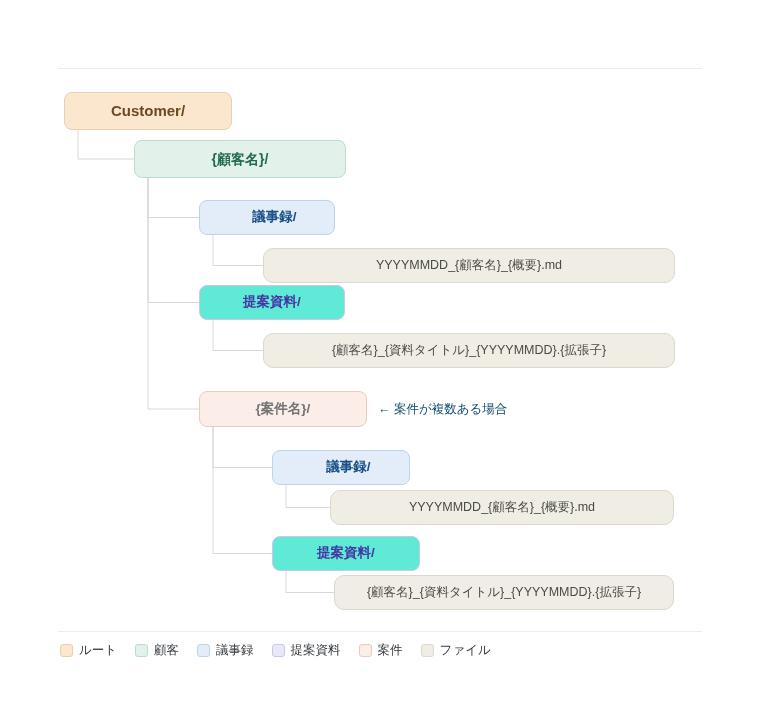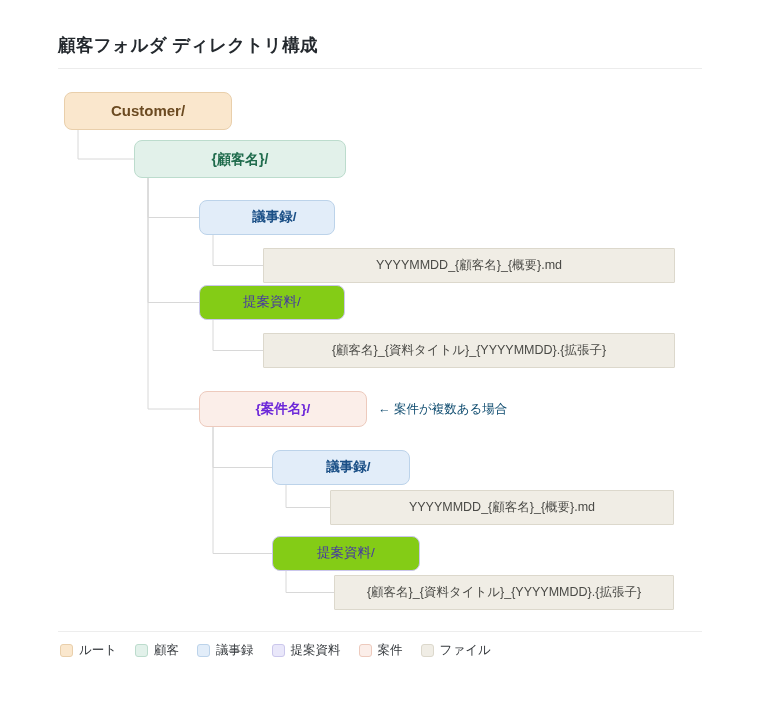--- a/index.html
+++ b/index.html
@@ -91,38 +91,38 @@
     text-align: right;
   }
   .node.minutes {
     background: #e2edf9;
     border-color: #bcd3ea;
     color: #1a4f86;
     font-weight: bold;
     padding-left: 25px;
   }
   .node.proposal {
-    background: #84cc16;
+    background: #5eead4;
     border-color: #cbc7ec;
     color: #4636a4;
-    font-weight: normal;
+    font-weight: bold;
   }
   .node.project {
     background: #fbeee9;
     border-color: #edcabd;
-    color: #6d28d9;
+    color: #737373;
     font-weight: bold;
   }
   .node.file {
     background: #f0ede5;
     border-color: #dcd8cc;
     color: #4a4a46;
     font-weight: normal;
     font-size: 12.5px;
-    border-radius: 1px;
+    border-radius: 10px;
   }
 
   .annotation {
     position: absolute;
     font-size: 12.5px;
     color: #0c4a6e;
     white-space: nowrap;
     line-height: 1;
   }
 
@@ -158,21 +158,20 @@
     border: 1px solid #cfcabd;
     box-sizing: border-box;
     flex: none;
   }
 </style>
 </head>
 <body>
 
 <div id="page">
 
-  <div class="page-title">顧客フォルダ ディレクトリ構成</div>
   <div class="title-rule"></div>
 
   <div class="diagram">
     <svg class="connectors" width="760" height="702" viewBox="0 0 760 702">
         <path d="M78 130 L78 159 L134 159" fill="none" stroke="#d8d8d8" stroke-width="1"></path>
         <path d="M148 178 L148 217.5 L199 217.5" fill="none" stroke="#d8d8d8" stroke-width="1"></path>
         <path d="M213 235 L213 265.5 L263 265.5" fill="none" stroke="#d8d8d8" stroke-width="1"></path>
         <path d="M148 178 L148 302.5 L199 302.5" fill="none" stroke="#d8d8d8" stroke-width="1"></path>
         <path d="M213 320 L213 350.5 L263 350.5" fill="none" stroke="#d8d8d8" stroke-width="1"></path>
         <path d="M148 178 L148 409 L199 409" fill="none" stroke="#d8d8d8" stroke-width="1"></path>

